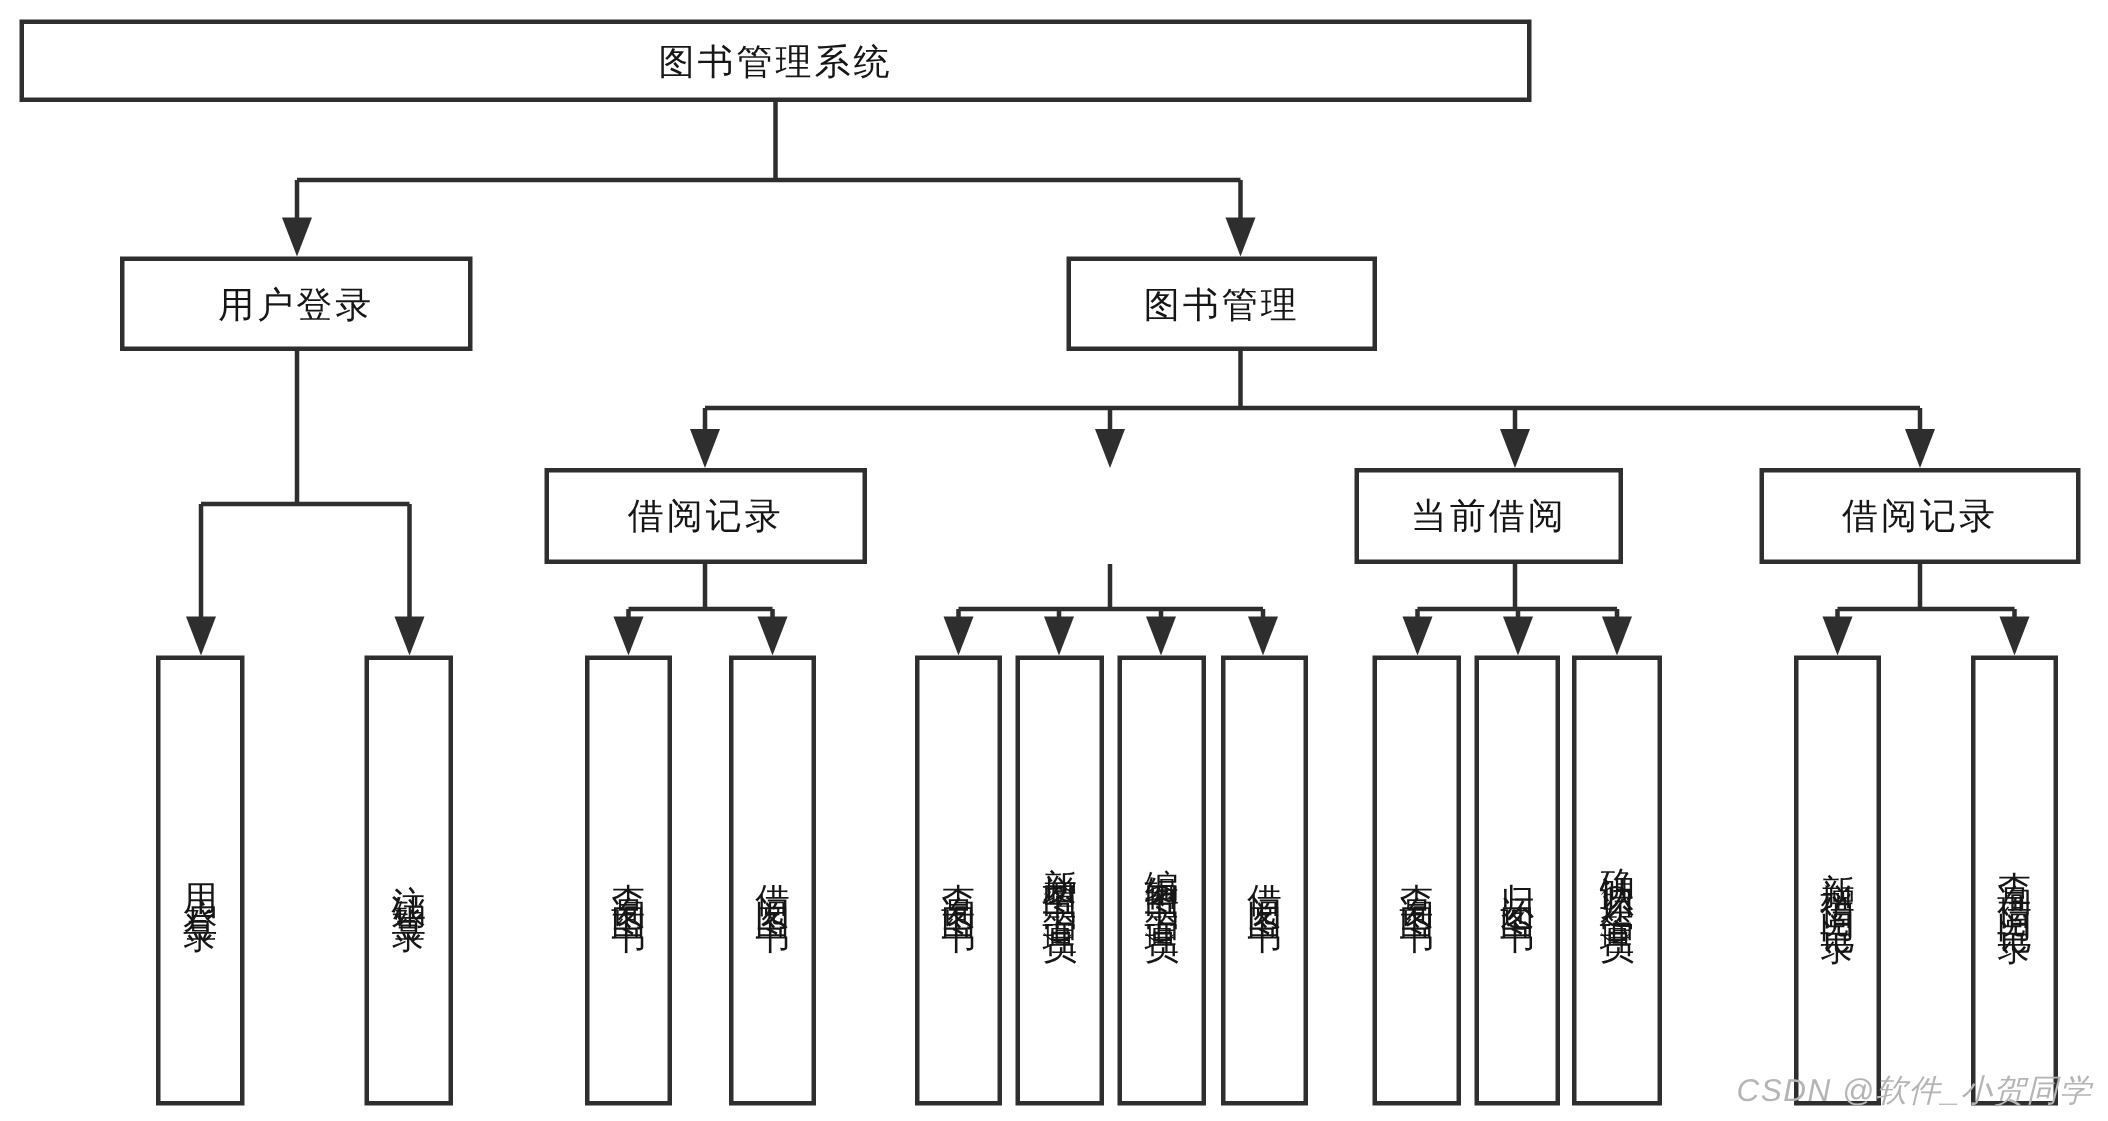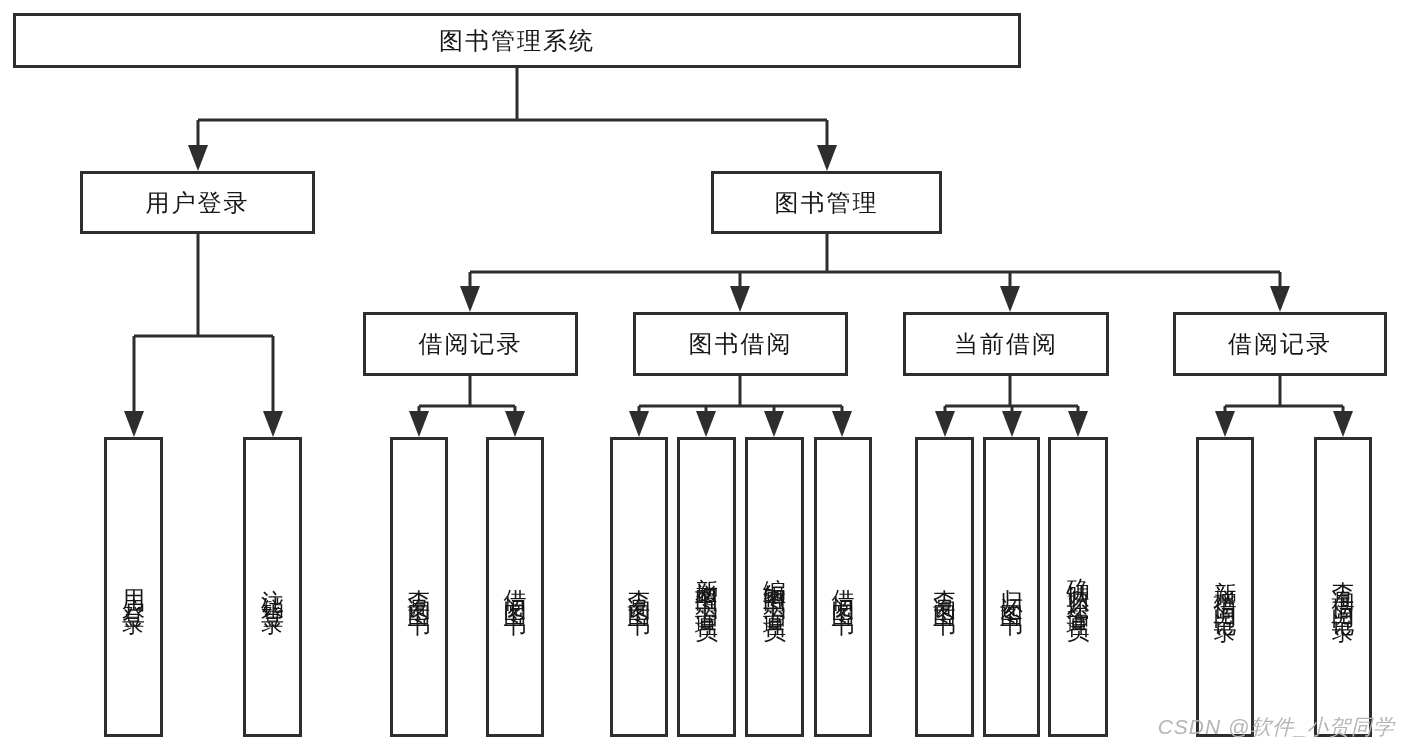--- a/index.html
+++ b/index.html
@@ -119,31 +119,28 @@
     </g>
   </svg>
 
   <div class="node h" style="left:13px; top:13px; width:1008px; height:55px;">
     <span>图书管理系统</span>
   </div>
 
   <div class="node h" style="left:80px; top:171px; width:235px; height:63px;">
     <span>用户登录</span>
   </div>
-  <div class="node h" style="left:711px; top:171px; width:231px; height:63px;align-items:center;">
+  <div class="node h" style="left:711px; top:171px; width:207px; height:63px;align-items:center;">
     <span>图书管理</span>
   </div>
 
   <div class="node h" style="left:363px; top:312px; width:215px; height:64px;">
     <span>借阅记录</span>
   </div>
-  <div class="node h" style="left:633px; top:312px; width:215px; height:64px;">
-    <span>图书借阅</span>
-  </div>
-  <div class="node h" style="left:903px; top:312px; width:206px; height:64px;">
+  <div class="node h" style="left:903px; top:312px; width:179px; height:64px;">
     <span>当前借阅</span>
   </div>
   <div class="node h" style="left:1173px; top:312px; width:214px; height:64px;">
     <span>借阅记录</span>
   </div>
 
   <div class="node v" style="left:104px; width:59px;">
     <span class="vtext">用户登录</span>
   </div>
   <div class="node v" style="left:243px; width:59px;">

